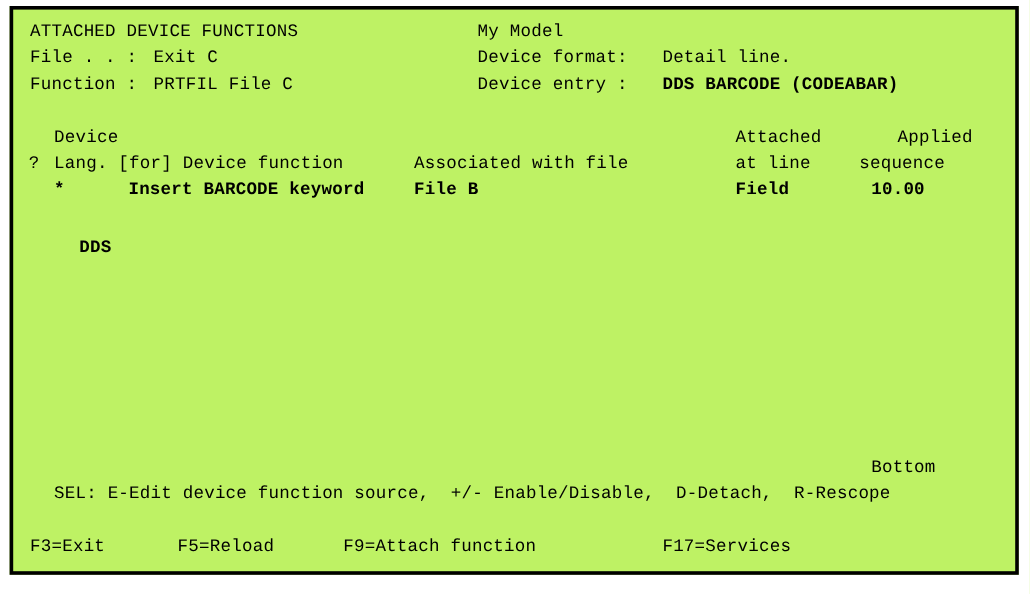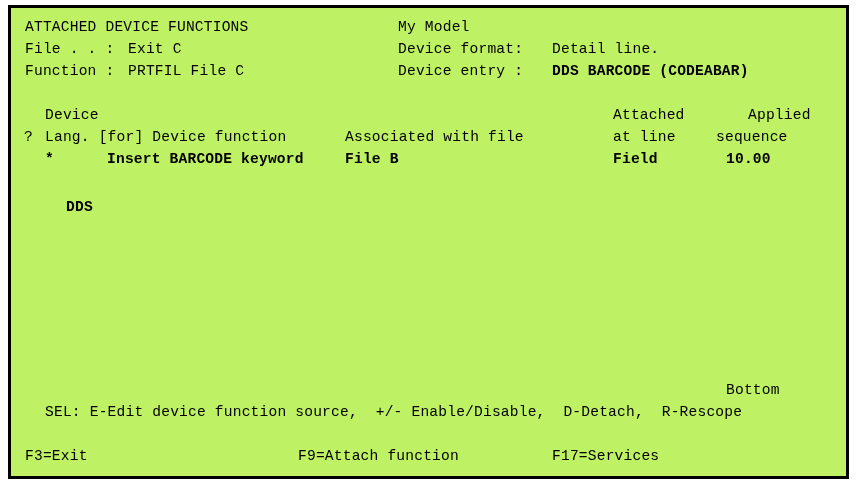--- a/index.html
+++ b/index.html
@@ -117,18 +117,19 @@
     </div>
 
     
     <div class="trow" style="top:393px;">
       <span class="cell" style="left:14px;margin-left:20px;">SEL: E-Edit device function source,  +/- Enable/Disable,  D-Detach,  R-Rescope</span>
     </div>
 
     
     <div class="trow" style="top:437px;">
       <span class="cell" style="left:14px;">F3=Exit</span>
-      <span class="cell" style="left:287px;">F9=Attach function</span>
+      <span class="cell" style="left:137px;">F5=Reload</span>
+      <span class="cell" style="left:275px;">F9=Attach function</span>
       <span class="cell" style="left:541px;">F17=Services</span>
     </div>
 
   </div>
 </div>
 
 </body></html>

